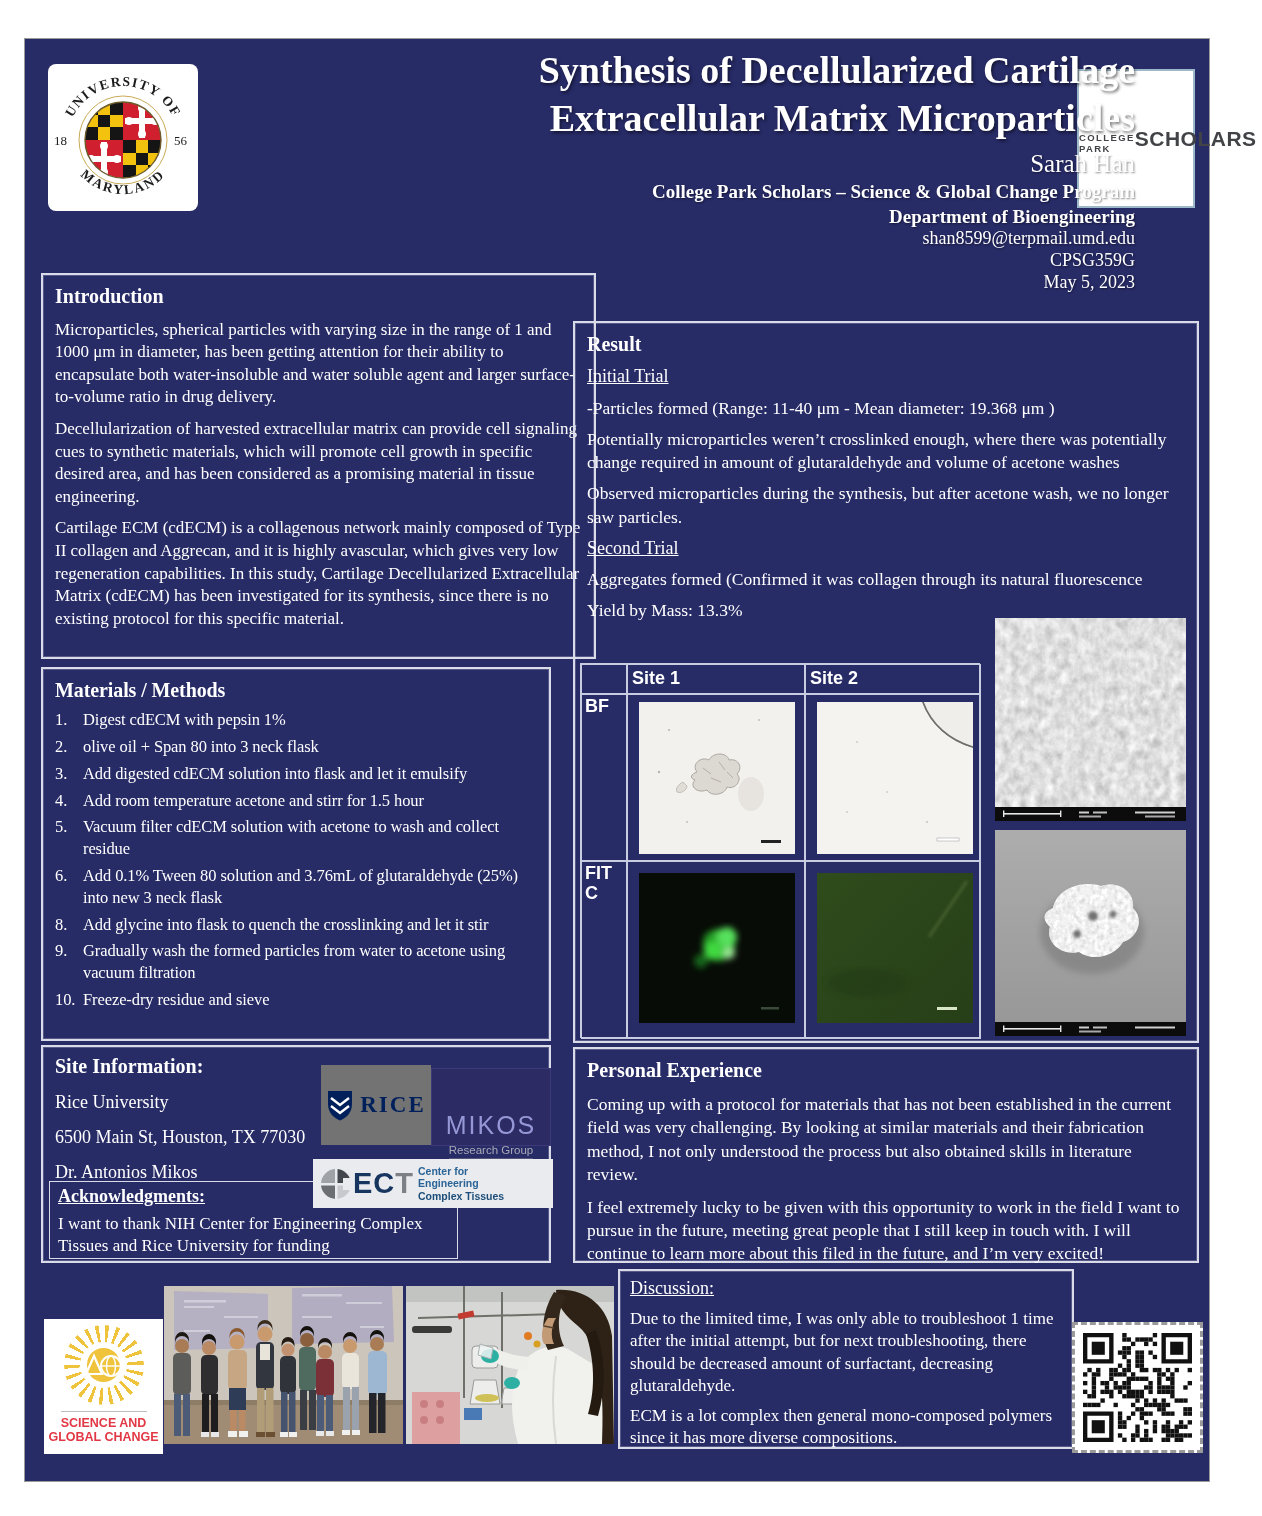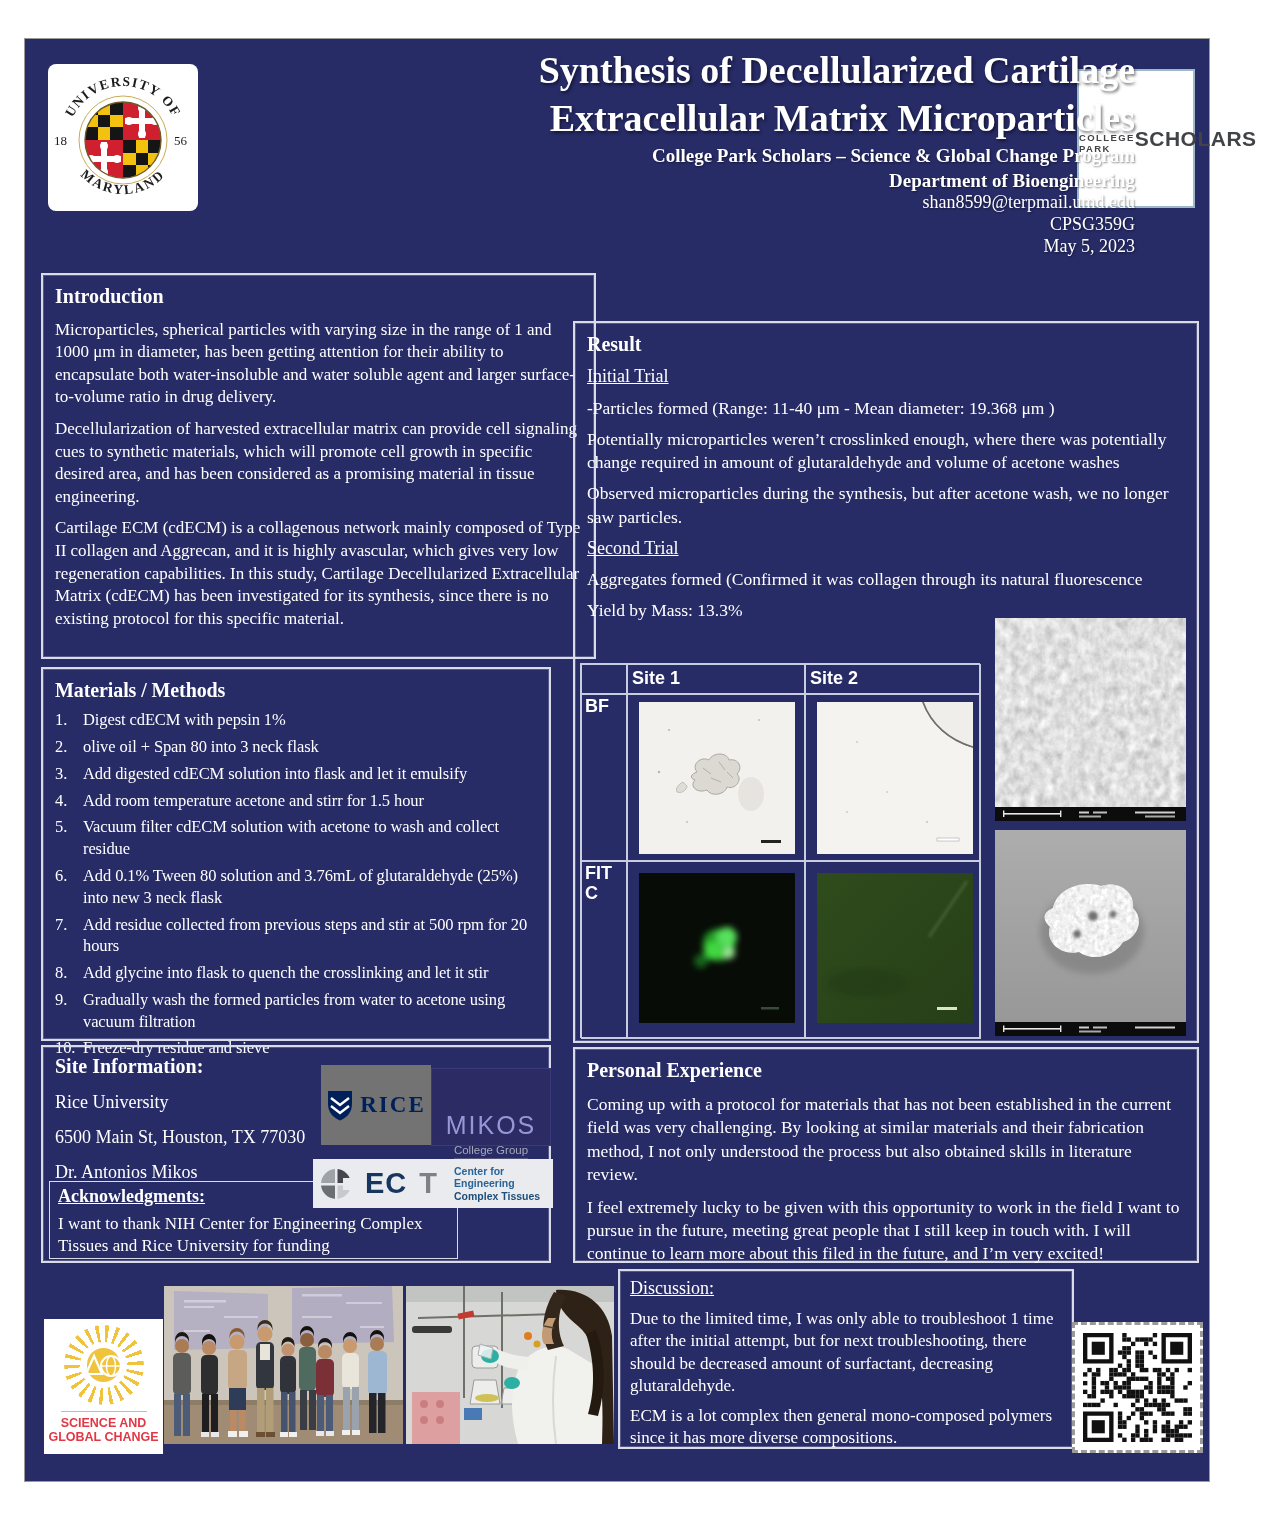--- a/index.html
+++ b/index.html
@@ -52,21 +52,21 @@
   .rice-logo{position:absolute;left:278px;top:18px;width:110px;height:80px;background:#737373;
              display:flex;align-items:center;justify-content:center;gap:6px;z-index:2;}
   .rice-word{font-size:23px;color:#00205b;letter-spacing:2px;font-weight:600;}
   .mikos-logo{position:absolute;left:388px;top:21px;width:120px;height:78px;background:#2d2b63;
               border:1px solid #3c3a78;text-align:center;padding-top:4px;z-index:2;
               font-family:"Liberation Sans",sans-serif;}
   .mikos-name{font-size:25px;letter-spacing:2px;color:#9697d6;font-weight:500;line-height:1;margin-top:40px;}
   .mikos-sub{font-size:11.5px;color:#a9a9b6;border-bottom:1px solid #55557a;display:inline-block;padding-bottom:2px;}
   .mikos-tags{font-size:7px;color:#35b4c0;line-height:1.35;margin-top:3px;}
   .cect-logo{position:absolute;left:270px;top:112px;width:240px;height:49px;background:#e9ebef;
-             display:flex;align-items:center;padding:0 6px;gap:12px;z-index:3;
+             display:flex;align-items:center;padding:0 6px;gap:0;z-index:3;
              font-family:"Liberation Sans",sans-serif;}
   .cect-ec{font-size:29px;font-weight:800;color:#16355f;letter-spacing:1px;line-height:1;}
   .cect-t{font-size:29px;font-weight:800;color:#7d8186;line-height:1;}
   .cect-lines{margin-left:5px;font-size:10.5px;font-weight:700;line-height:1.15;color:#2a6496;}
   .cect-lines .l3{color:#1d4e79;}
 
   
   .result-box{left:548px;top:282px;width:626px;height:722px;font-size:17.5px;line-height:1.32;}
   .result-box p{margin:8px 0;}
   .u-label{font-size:18px;text-decoration:underline;margin:8px 0 4px 0;}
@@ -193,20 +193,21 @@
           <div class="gap"></div>
           <div class="disc"></div>
     </div>
     <div class="cps-l1">COLLEGE PARK</div>
     <div class="cps-l2">SCHOLARS</div>
   </div>
 
   <div class="header-text">
     <div class="title-line">Synthesis of Decellularized Cartilage</div>
     <div class="title-line">Extracellular Matrix Microparticles</div>
+    <div class="author shadowed">Sarah Han</div>
     <div class="sub bold shadowed">College Park Scholars – Science &amp; Global Change Program</div>
     <div class="sub bold shadowed">Department of Bioengineering</div>
     <div class="sub shadowed">shan8599@terpmail.umd.edu</div>
     <div class="sub shadowed">CPSG359G</div>
     <div class="sub shadowed">May 5, 2023</div>
   </div>
 
   <section class="box intro-box">
     <h2>Introduction</h2>
     <p>Microparticles, spherical particles with varying size in the range of 1 and 1000 μm in diameter, has been getting attention for their ability to encapsulate both water-insoluble and water soluble agent and larger surface-to-volume ratio in drug delivery.</p>
@@ -216,21 +217,20 @@
 
   <section class="box methods-box">
     <h2>Materials / Methods</h2>
     <ul class="methods-list">
       <li><span class="num">1.</span><span>Digest cdECM with pepsin 1%</span></li>
       <li><span class="num">2.</span><span>olive oil + Span 80  into 3 neck flask</span></li>
       <li><span class="num">3.</span><span>Add digested cdECM solution into flask and let it emulsify</span></li>
       <li><span class="num">4.</span><span>Add room temperature acetone and stirr for 1.5 hour</span></li>
       <li><span class="num">5.</span><span>Vacuum filter cdECM solution with acetone to wash and collect residue</span></li>
       <li><span class="num">6.</span><span>Add 0.1% Tween 80 solution and 3.76mL  of glutaraldehyde (25%) into new 3 neck flask</span></li>
-      <li><span class="num">7.</span><span>Add residue collected from previous steps and stir at 500 rpm for 20 hours</span></li>
       <li><span class="num">8.</span><span>Add glycine into flask to quench the crosslinking and let it stir</span></li>
       <li><span class="num">9.</span><span>Gradually wash the formed particles from water to acetone using vacuum filtration</span></li>
       <li><span class="num">10.</span><span>Freeze-dry residue and sieve</span></li>
     </ul>
   </section>
 
   <section class="box site-box">
     <h2>Site Information:</h2>
     <p>Rice University</p>
     <p>6500 Main St, Houston, TX 77030</p>
@@ -240,21 +240,21 @@
       <svg width="28" height="33" viewBox="0 0 28 33">
         <path d="M2,2 h24 v13 c0,9.5 -6.5,14 -12,16.5 C8.5,29 2,24.5 2,15 z" fill="#00205b"></path>
         <path d="M5,9 l9,7 9,-7" stroke="#fff" stroke-width="2.4" fill="none"></path>
         <path d="M5,17 l9,7 9,-7" stroke="#fff" stroke-width="2.4" fill="none"></path>
       </svg>
       <span class="rice-word">RICE</span>
     </div>
 
     <div class="mikos-logo">
       <div class="mikos-name">MIKOS</div>
-      <div class="mikos-sub">College Group</div>
+      <div class="mikos-sub">Research Group</div>
       <div class="mikos-tags">
         <div>Biomaterials  Drug Delivery</div>
         <div>Tissue Engineering</div>
       </div>
     </div>
 
     <div class="ack-box">
       <h3>Acknowledgments:</h3>
       <p>I want to thank NIH Center for Engineering Complex Tissues and Rice University for funding</p>
     </div>

